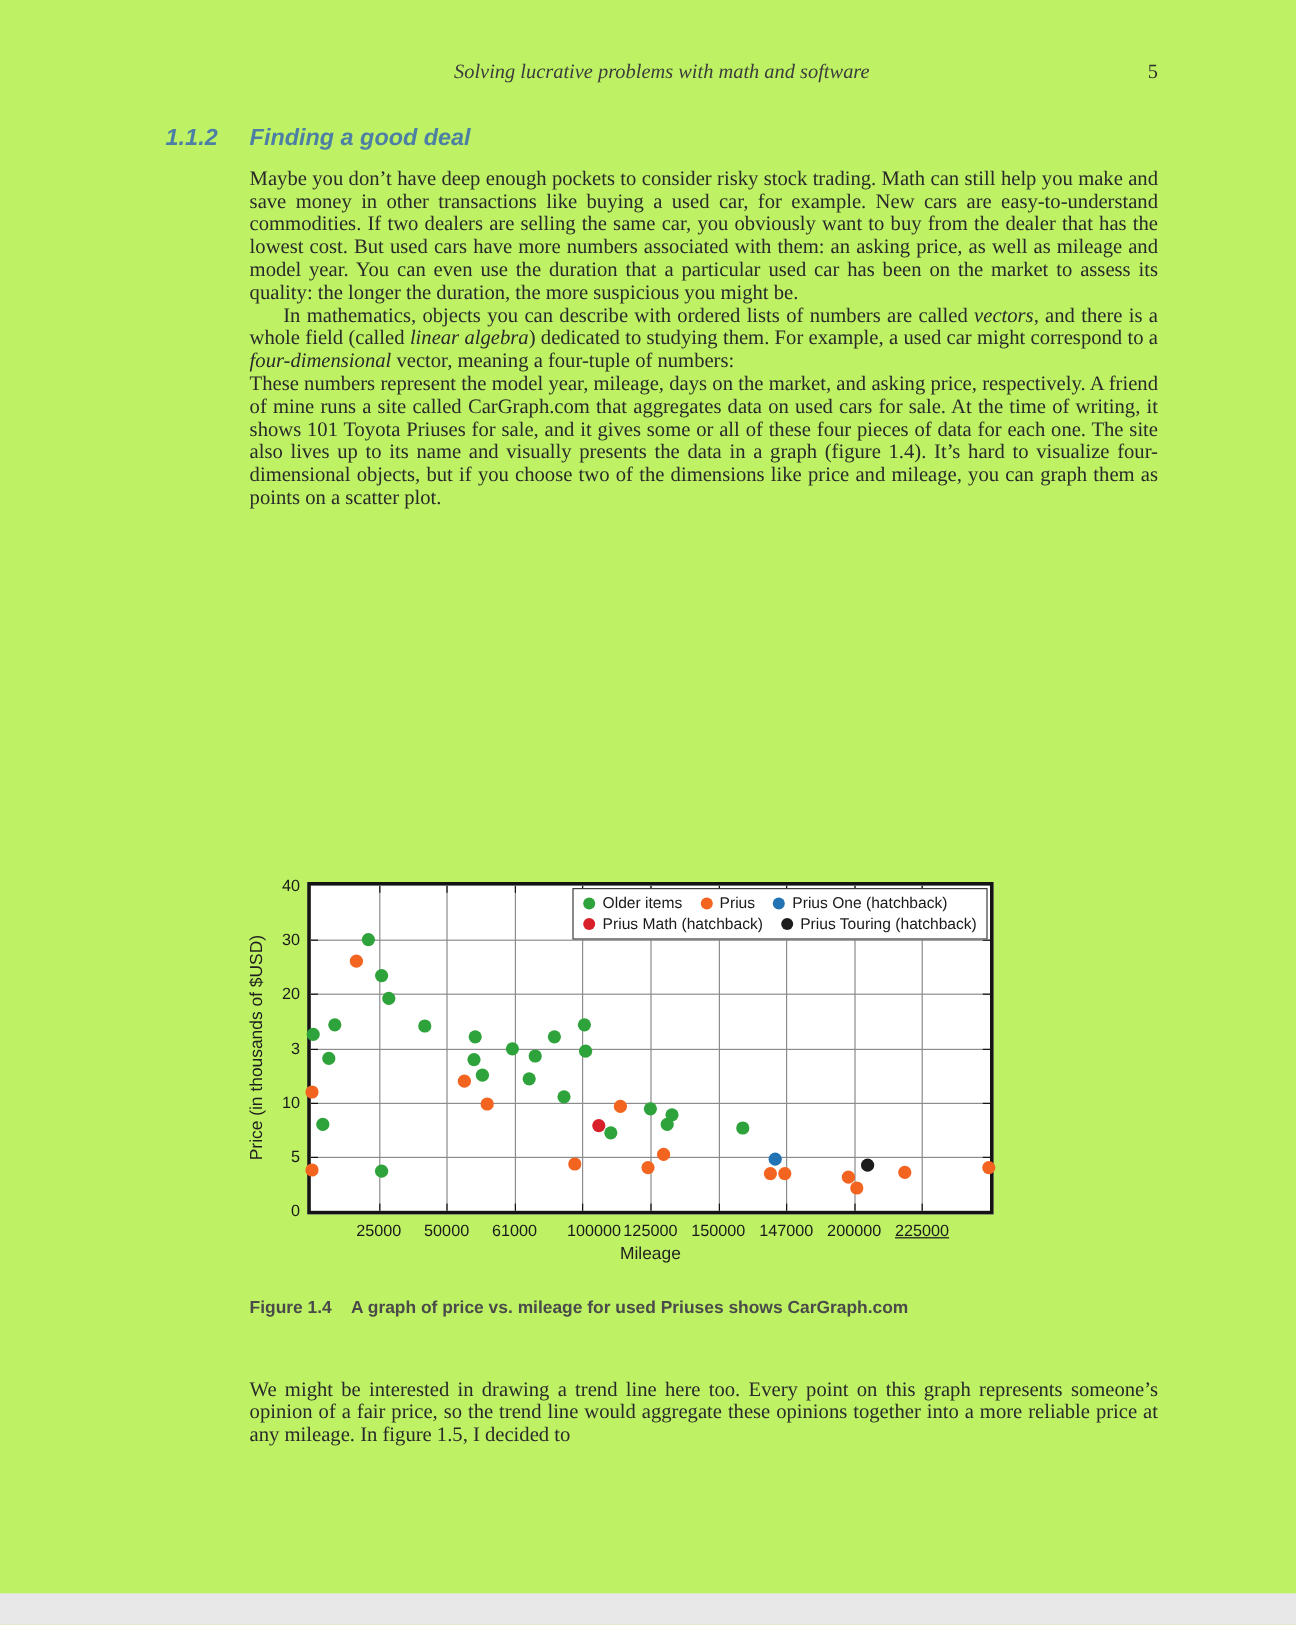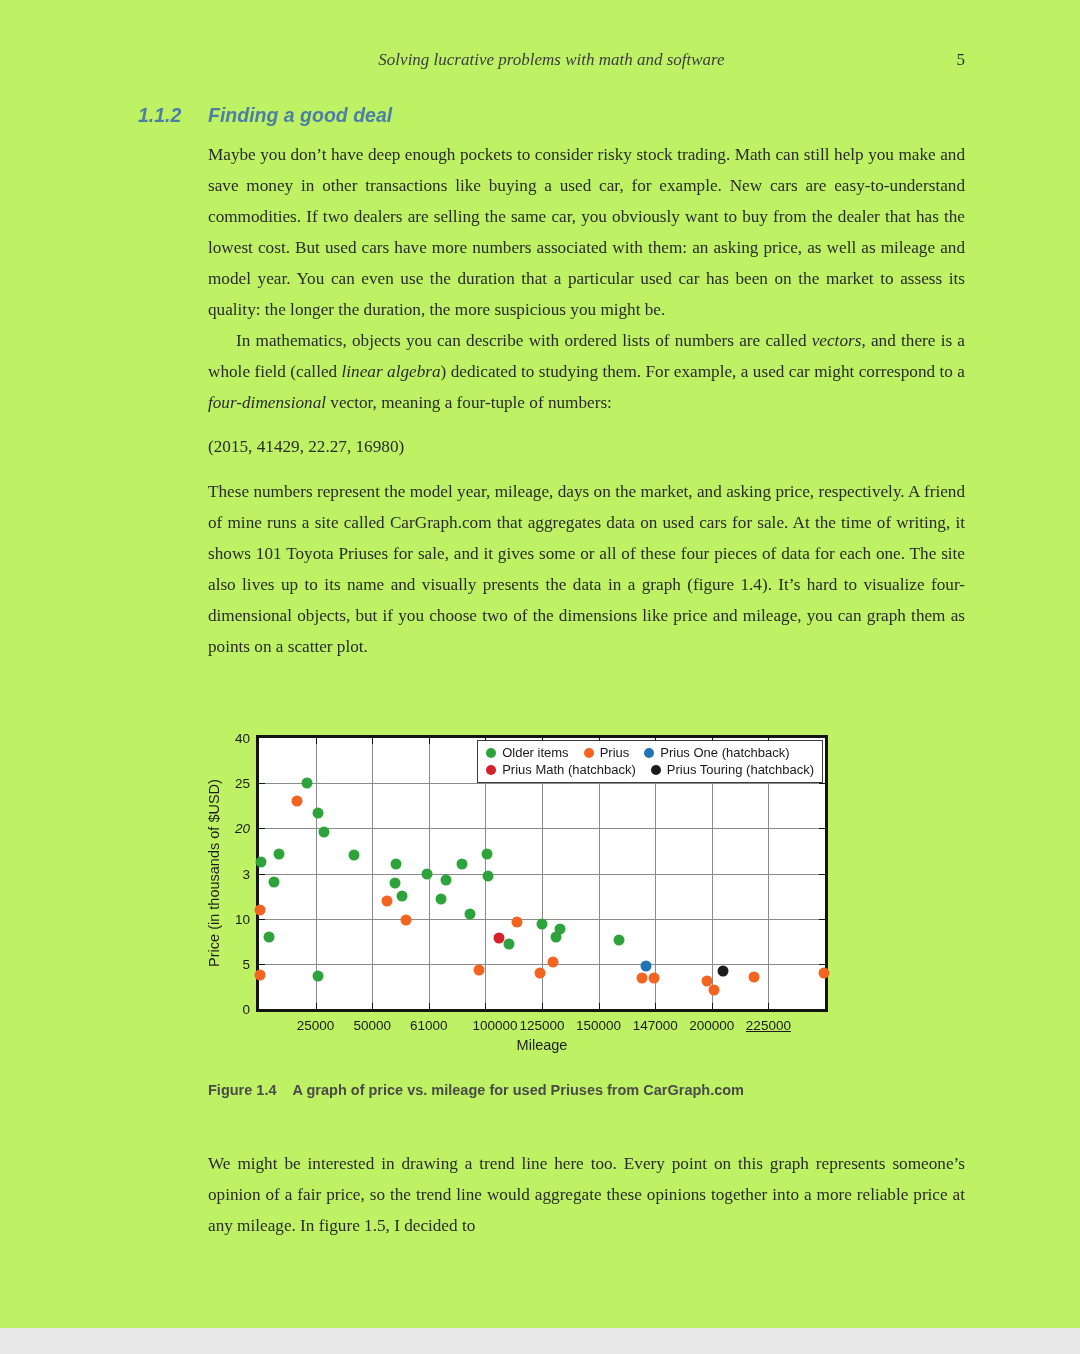--- a/index.html
+++ b/index.html
@@ -13,21 +13,21 @@
   .running-head { position:absolute; top:50px; left:138px; width:827px; height:24px; }
   .rh-title { display:block; text-align:center; font-style:italic; font-size:17px; color:#3c3c3c; }
   .rh-page  { position:absolute; right:0; top:0; font-size:17px; color:#2e2e2e; }
   
   .section-heading { position:absolute; top:104px; left:138px; width:827px;
     font-family:"Liberation Sans","DejaVu Sans",sans-serif; }
   .sec-num { position:absolute; left:0; top:0; font-weight:bold; font-style:italic; font-size:19.5px; color:#4d7fa5; }
   .sec-title { position:absolute; left:70px; top:0; font-weight:bold; font-style:italic; font-size:19.5px; color:#4d7fa5; }
   
   .body-col { position:absolute; left:208px; top:139px; width:757px; }
-  .para { font-size:17.2px; line-height:31px; text-align:justify; color:#2a2a2a; }
+  .para { font-size:17.2px; line-height:19px; text-align:justify; color:#2a2a2a; }
   .para .em { font-style:italic; }
   .para.indent { text-indent:28px; }
   .equation { font-size:17.2px; line-height:26.3px; margin:16px 0 16px 0; }
   
   .figure { position:absolute; left:0; top:0; }
   .chart { position:absolute; left:213px; top:731px; width:660px; height:340px;
     font-family:"Liberation Sans","DejaVu Sans",sans-serif; color:#1f1f1f; }
   .plot { position:absolute; left:43px; top:4px; width:572px; height:277px;
     border:3px solid #141414; box-sizing:border-box; background:#fff; }
   .gridline-v { position:absolute; top:0; width:1px; background:#8c8c8c; }
@@ -63,21 +63,20 @@
   </div>
 
   <div class="section-heading">
     <span class="sec-num">1.1.2</span>
     <span class="sec-title">Finding a good deal</span>
   </div>
 
   <div class="body-col">
     <p class="para"><span>Maybe you don’t have deep enough pockets to consider risky stock trading. Math can still help you make and save money in other transactions like buying a used car, for example. New cars are easy-to-understand commodities. If two dealers are selling the same car, you obviously want to buy from the dealer that has the lowest cost. But used cars have more numbers associated with them: an asking price, as well as mileage and model year. You can even use the duration that a particular used car has been on the market to assess its quality: the longer the duration, the more suspicious you might be.</span></p>
     <p class="para indent"><span>In mathematics, objects you can describe with ordered lists of numbers are called </span><span class="em">vectors</span><span>, and there is a whole field (called </span><span class="em">linear algebra</span><span>) dedicated to studying them. For example, a used car might correspond to a </span><span class="em">four-dimensional</span><span> vector, meaning a four-tuple of numbers:</span></p>
-    <p class="equation">(2015, 41429, 22.27, 16980)</p>
     <p class="para"><span>These numbers represent the model year, mileage, days on the market, and asking price, respectively. A friend of mine runs a site called CarGraph.com that aggregates data on used cars for sale. At the time of writing, it shows 101 Toyota Priuses for sale, and it gives some or all of these four pieces of data for each one. The site also lives up to its name and visually presents the data in a graph (figure 1.4). It’s hard to visualize four-dimensional objects, but if you choose two of the dimensions like price and mileage, you can graph them as points on a scatter plot.</span></p>
   </div>
 
   <div class="figure">
     <div class="chart">
       <div class="ytitle-anchor">
         <span class="ytitle">Price (in thousands of $USD)</span>
       </div>
       <div class="plot" id="plot">
           <div class="gridline-v" style="left: 56.6px; height: 271px; background: rgb(140, 140, 140);"></div>
@@ -125,25 +124,25 @@
           <div class="tick" style="top: 180.667px; left: 0px; height: 1px; width: 6px;"></div>
           <div class="tick" style="top: 180.667px; left: 560px; height: 1px; width: 6px;"></div>
           <div class="ytick-label" style="left: -9px; top: 180.667px;">10</div>
           <div class="gridline-h" style="top: 135.5px; width: 566px; background: rgb(140, 140, 140);"></div>
           <div class="tick" style="top: 135.5px; left: 0px; height: 1px; width: 6px;"></div>
           <div class="tick" style="top: 135.5px; left: 560px; height: 1px; width: 6px;"></div>
           <div class="ytick-label" style="left: -9px; top: 135.5px;">3</div>
           <div class="gridline-h" style="top: 90.3333px; width: 566px; background: rgb(140, 140, 140);"></div>
           <div class="tick" style="top: 90.3333px; left: 0px; height: 1px; width: 6px;"></div>
           <div class="tick" style="top: 90.3333px; left: 560px; height: 1px; width: 6px;"></div>
-          <div class="ytick-label" style="left: -9px; top: 90.3333px; font-style: italic;">20</div>
+          <div class="ytick-label" style="left: -9px; top: 90.3333px;">20</div>
           <div class="gridline-h" style="top: 45.1667px; width: 566px; background: rgb(140, 140, 140);"></div>
           <div class="tick" style="top: 45.1667px; left: 0px; height: 1px; width: 6px;"></div>
           <div class="tick" style="top: 45.1667px; left: 560px; height: 1px; width: 6px;"></div>
-          <div class="ytick-label" style="left: -9px; top: 45.1667px;">25</div>
+          <div class="ytick-label" style="left: -9px; top: 45.1667px;">30</div>
           <div class="ytick-label" style="left: -9px; top: 0px;">40</div>
           <div class="dot" style="left: 2.264px; top: 123.757px; background: rgb(47, 163, 59); z-index: 4;"></div>
           <div class="dot" style="left: 10.188px; top: 198.733px; background: rgb(47, 163, 59); z-index: 4;"></div>
           <div class="dot" style="left: 14.716px; top: 143.63px; background: rgb(47, 163, 59); z-index: 4;"></div>
           <div class="dot" style="left: 20.376px; top: 115.627px; background: rgb(47, 163, 59); z-index: 4;"></div>
           <div class="dot" style="left: 47.544px; top: 45.1667px; background: rgb(47, 163, 59); z-index: 4;"></div>
           <div class="dot" style="left: 58.864px; top: 74.9767px; background: rgb(47, 163, 59); z-index: 4;"></div>
           <div class="dot" style="left: 58.864px; top: 238.48px; background: rgb(47, 163, 59); z-index: 4;"></div>
           <div class="dot" style="left: 64.524px; top: 93.9467px; background: rgb(47, 163, 59); z-index: 4;"></div>
           <div class="dot" style="left: 95.088px; top: 117.433px; background: rgb(47, 163, 59); z-index: 4;"></div>
@@ -203,19 +202,19 @@
               <div class="legend-item">
                 <span class="legend-marker" style="background: rgb(28, 28, 28);"></span>
                 <span>Prius Touring (hatchback)</span>
               </div>
             </div>
           </div>
         </div>
       <div class="xtitle">Mileage</div>
     </div>
     <p class="caption">
-      <span class="cap-label">Figure 1.4</span><span class="cap-text">A graph of price vs. mileage for used Priuses from CarGraph.com</span>
+      <span class="cap-label">Figure 1.4</span><span class="cap-text">A graph of price vs. mileage for used Priuses shows CarGraph.com</span>
     </p>
   </div>
 
   <p class="para p4"><span>We might be interested in drawing a trend line here too. Every point on this graph represents someone’s opinion of a fair price, so the trend line would aggregate these opinions together into a more reliable price at any mileage. In figure 1.5, I decided to</span></p>
 
 </div>
 
 </body></html>

